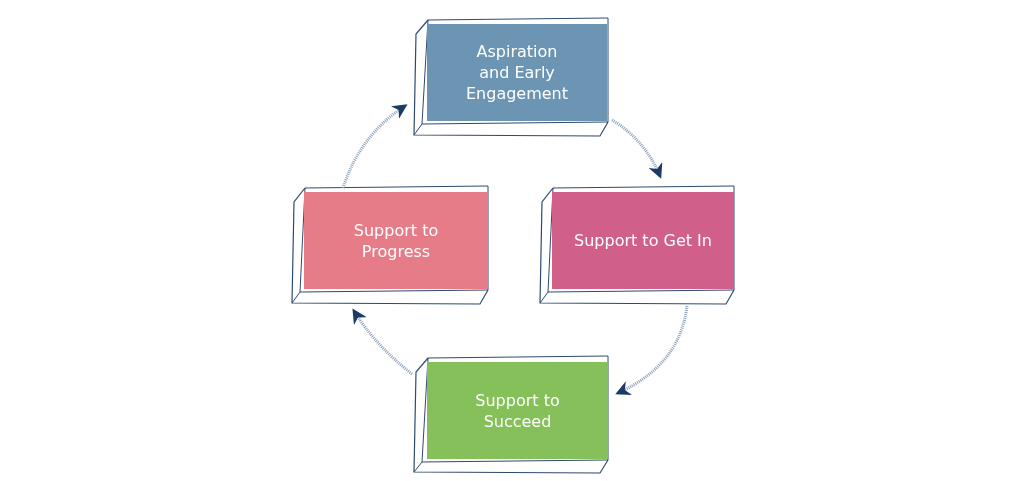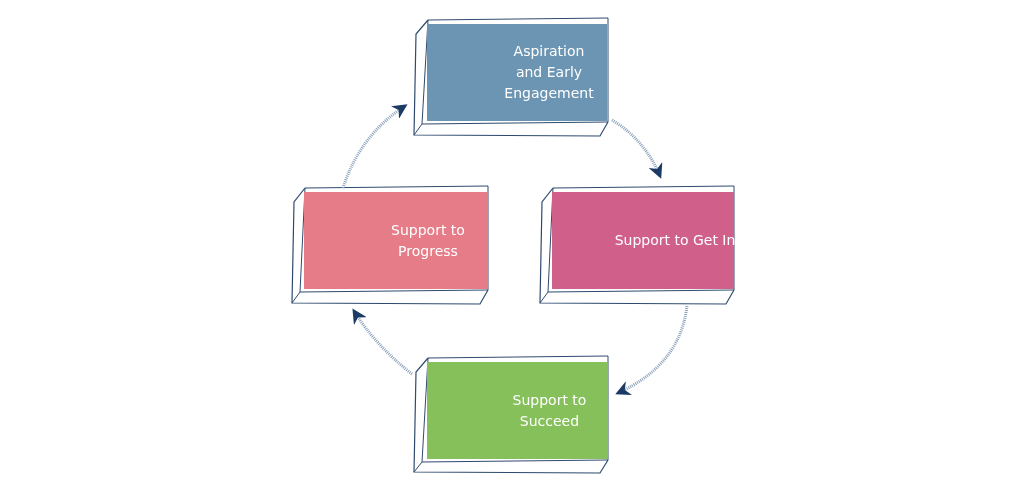--- a/index.html
+++ b/index.html
@@ -1,24 +1,23 @@
 <!DOCTYPE html>
 <html><head>
   <meta charset="utf-8">
   <style>
     html, body { margin: 0; padding: 0; background: #ffffff; }
     body { width: 1024px; height: 481px; position: relative; overflow: hidden;
            font-family: "DejaVu Sans", sans-serif; }
     svg#diagram { position: absolute; left: 0; top: 0; }
     .box-label {
       position: absolute; color: #ffffff; text-align: center;
-      font-family: "DejaVu Sans", sans-serif; font-size: 14px; line-height: 21px;
+      font-family: "DejaVu Sans", sans-serif; font-size: 16px; line-height: 21px;
       display: flex; align-items: center; justify-content: center;
       white-space: pre-line;
-      margin-left: 32px;
     }
   </style>
 </head>
 <body>
 
 <svg id="diagram" width="1024" height="481" viewBox="0 0 1024 481">
   <defs>
     <marker id="arrowhead" viewBox="0 0 10 10" refX="8" refY="5" markerWidth="5" markerHeight="5" orient="auto">
       <path d="M0,0 L10,5 L0,10 L3,5 Z" fill="#1c3a66"></path>
     </marker>

